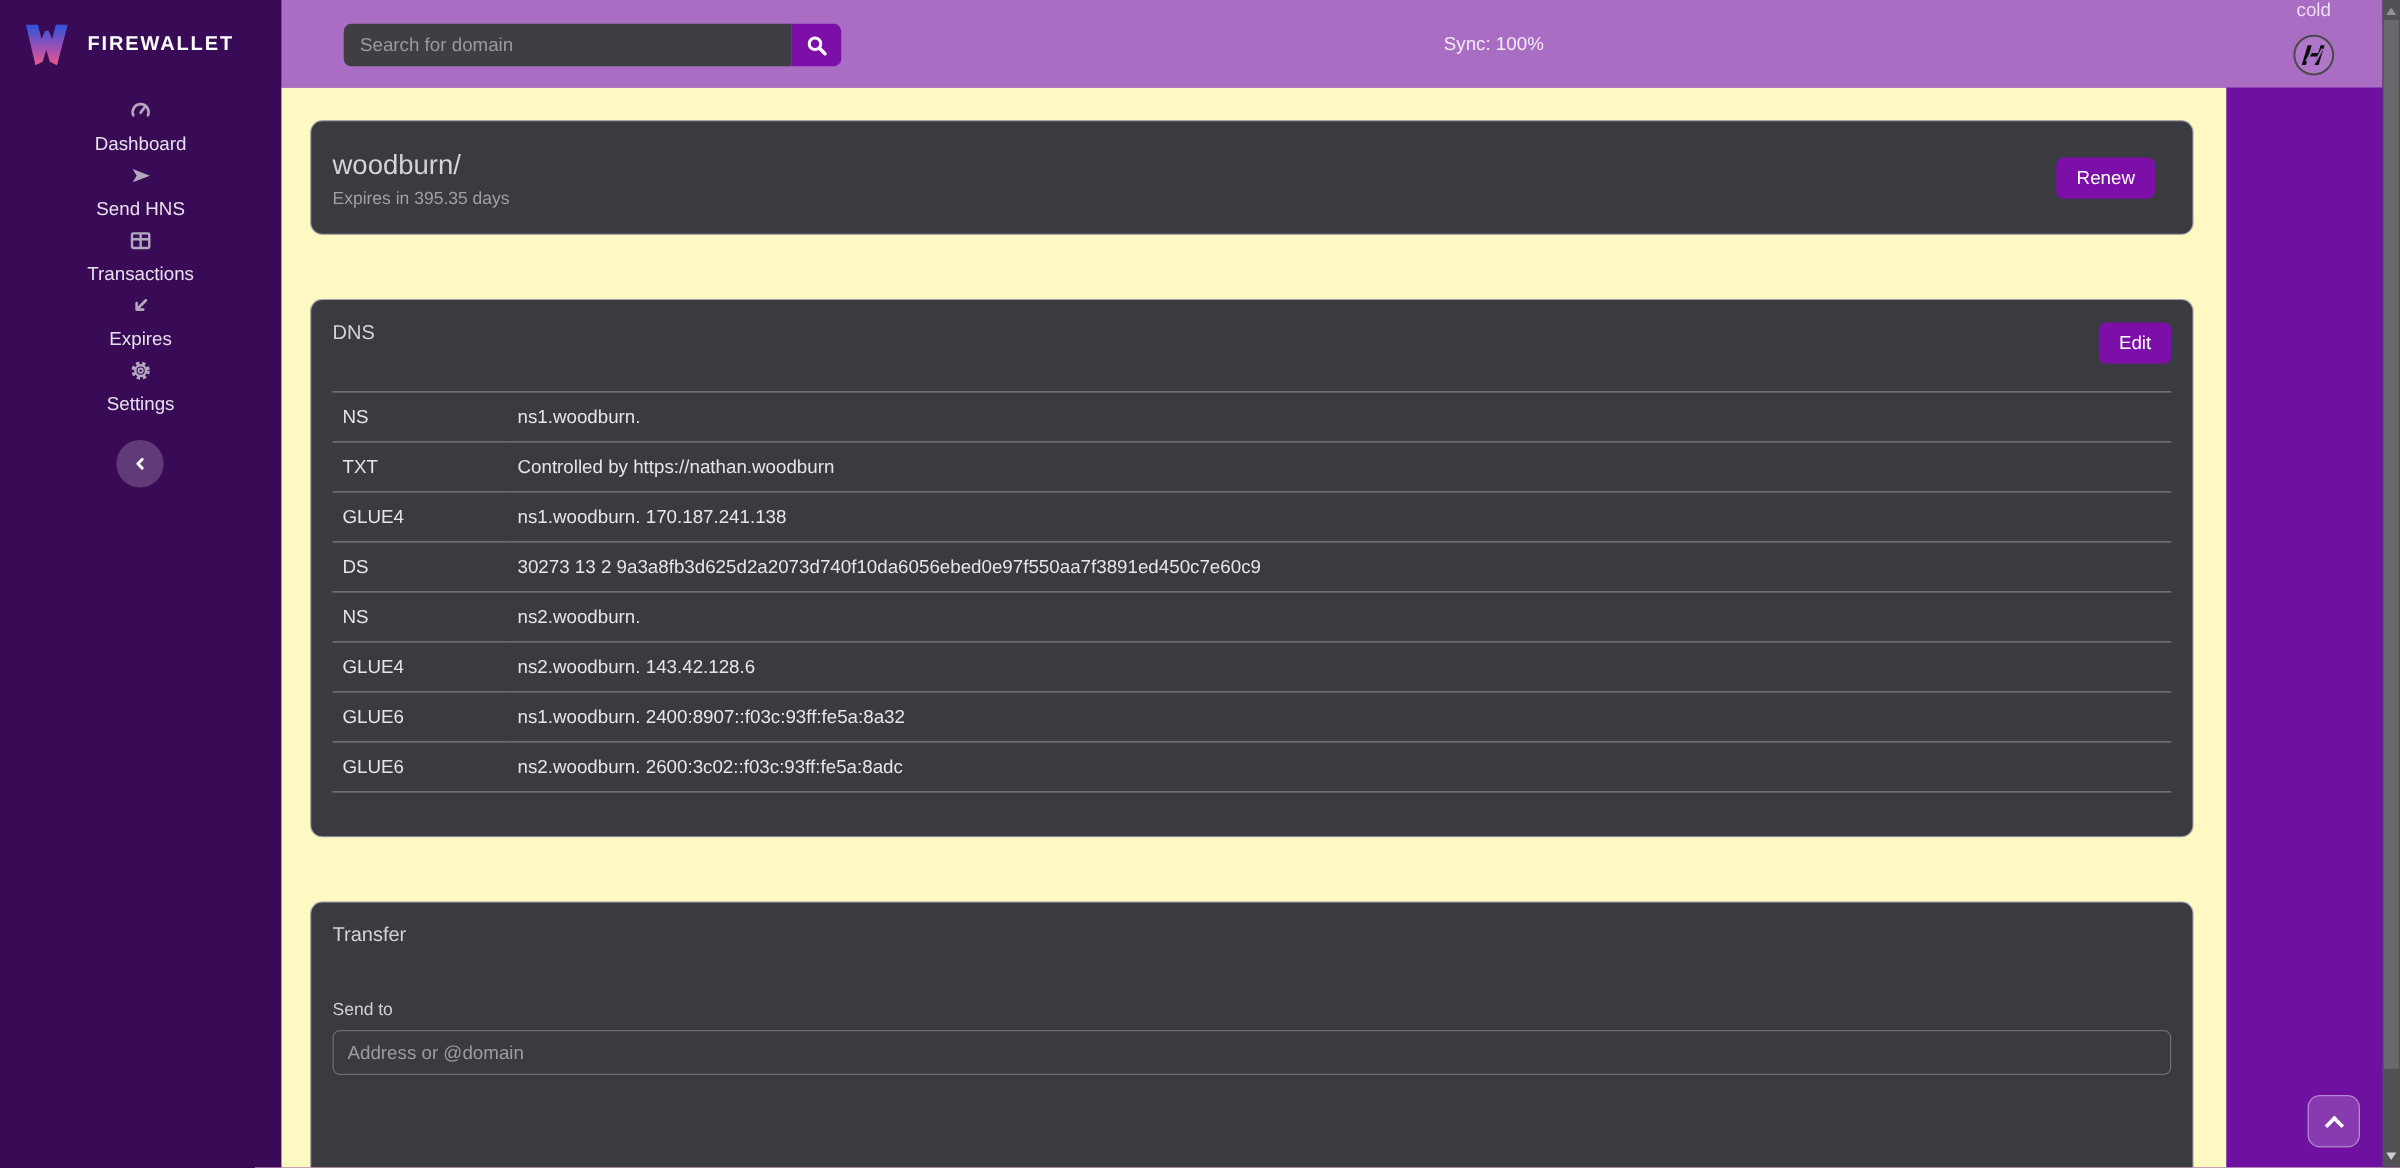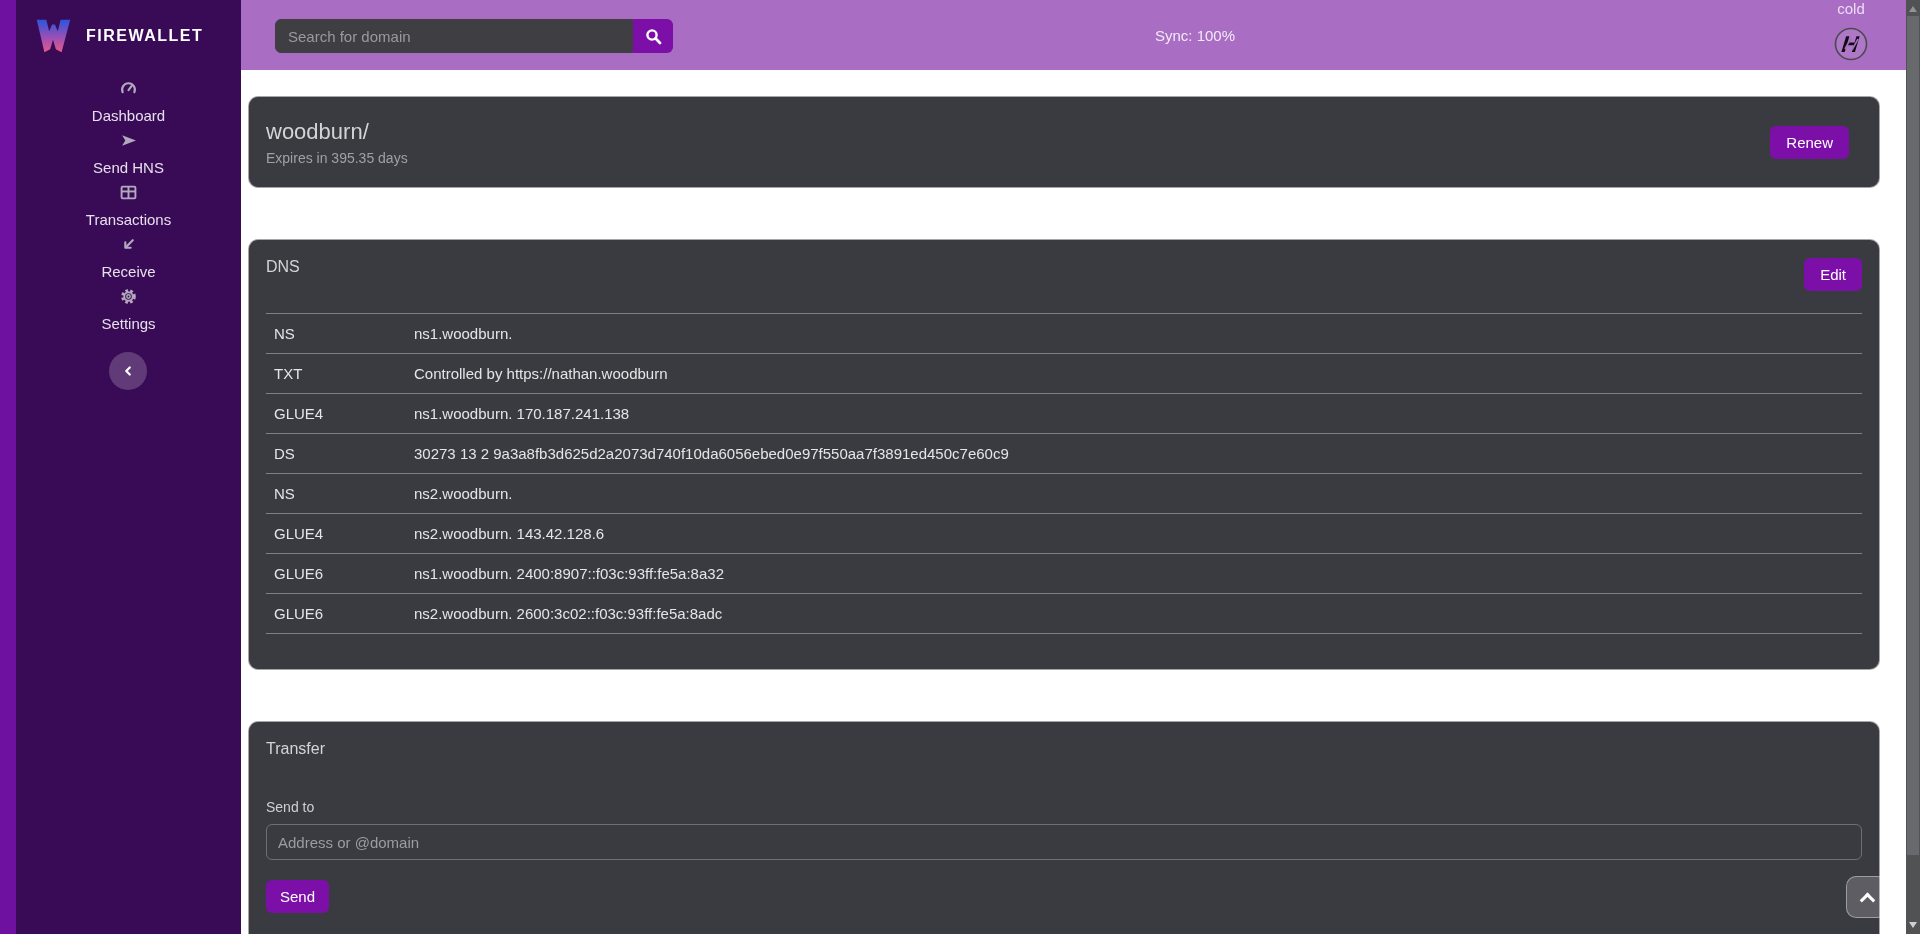--- a/index.html
+++ b/index.html
@@ -4,21 +4,21 @@
 <style>
   * { margin:0; padding:0; box-sizing:border-box; }
   html,body { width:1920px; height:934px; overflow:hidden; }
   body {
     font-family:"Liberation Sans", sans-serif;
     font-size:15px; color:#e4e5e7; background:#6e11a0; position:relative;
   }
 
   
   .sidebar {
-    position:absolute; left:16px; top:0; width:225px; height:934px;
+    position:absolute; left:0; top:0; width:225px; height:934px;
     background:#390b56; z-index:5;
   }
   .brand { display:flex; align-items:center; gap:12px; padding:16px 14px 14px 16px; height:70px; }
   .brand-name { color:#ffffff; font-weight:bold; font-size:16px; letter-spacing:1.5px; }
   .nav { margin-top:10px; }
   .nav-item {
     display:flex; align-items:center; gap:10px; height:40px; margin:0 0 12px 0;
     padding:0 18px; color:#e6e0ec; cursor:pointer;flex-direction:column;
   }
   .nav-item .ico { width:17px; height:17px; display:inline-flex; align-items:center; justify-content:center; }
@@ -44,22 +44,22 @@
     width:40px; height:34px; background:#7c0fa8; border:none; border-radius:0 6px 6px 0;
     display:flex; align-items:center; justify-content:center; cursor:pointer;
   }
   .sync { position:absolute; left:930px; top:0; height:70px; display:flex; align-items:center; color:#f2eaf6; }
   .wallet-group { position:absolute; right:37px; top:0; height:84px; display:flex; align-items:center; gap:9px;flex-direction:column; }
   .wallet-name { color:#ecdcf4; }
   .hs-logo { width:36px; height:36px; cursor:pointer; }
 
   
   .main {
-    position:absolute; left:225px; top:70px; width:1681px; height:864px;
-    background:#ffffff; overflow:hidden; padding:26px 26px 0 23px;
+    position:absolute; left:225px; top:70px; width:1556px; height:864px;
+    background:#fef9c3; overflow:hidden; padding:26px 26px 0 23px;
   }
   .card {
     background:#3a3a41; border:1px solid rgba(255,255,255,0.55); border-radius:10px;
     margin-bottom:51px; position:relative;
   }
   .card-domain { height:92px; display:flex; align-items:center; padding:0 30px 0 17px; }
   .domain-text { flex:1; }
   .domain-title { font-size:22px; color:#d3d4d6; margin-bottom:5px; }
   .domain-sub { font-size:14px; color:#9fa1a5; }
   .btn {
@@ -161,21 +161,21 @@
       </span>
       <span>Transactions</span>
     </div>
     <div class="nav-item">
       <span class="ico">
         <svg width="17" height="17" viewBox="0 0 16 16">
           <line x1="12" y1="4" x2="5.5" y2="10.5" stroke="#b3a9bf" stroke-width="2" stroke-linecap="round"></line>
           <polyline points="5,6 5,11 10,11" fill="none" stroke="#b3a9bf" stroke-width="2" stroke-linecap="round" stroke-linejoin="round"></polyline>
         </svg>
       </span>
-      <span>Receive</span>
+      <span>Expires</span>
     </div>
     <div class="nav-item">
       <span class="ico">
         <svg width="17" height="17" viewBox="0 0 16 16">
           <circle cx="8" cy="8" r="5.4" fill="none" stroke="#b3a9bf" stroke-width="3" stroke-dasharray="2.4 2.0"></circle>
           <circle cx="8" cy="8" r="4" fill="none" stroke="#b3a9bf" stroke-width="1.8"></circle>
           <circle cx="8" cy="8" r="1.6" fill="#390b56" stroke="#b3a9bf" stroke-width="1.4"></circle>
         </svg>
       </span>
       <span>Settings</span>
@@ -269,23 +269,20 @@
           <td>ns2.woodburn. 2600:3c02::f03c:93ff:fe5a:8adc</td>
         </tr>
       </tbody>
     </table>
   </div>
 
   <div class="card card-transfer">
     <div class="card-title">Transfer</div>
     <label class="send-to-label">Send to</label>
     <input class="transfer-input" type="text" placeholder="Address or @domain" style="">
-    <div>
-      <button class="btn send-btn">Send</button>
-    </div>
   </div>
 </div>
 
 <button class="scroll-top">
   <span class="chev-up"></span>
 </button>
 
 <div class="scrollbar">
   <div class="sb-up"></div>
   <div class="sb-thumb"></div>

